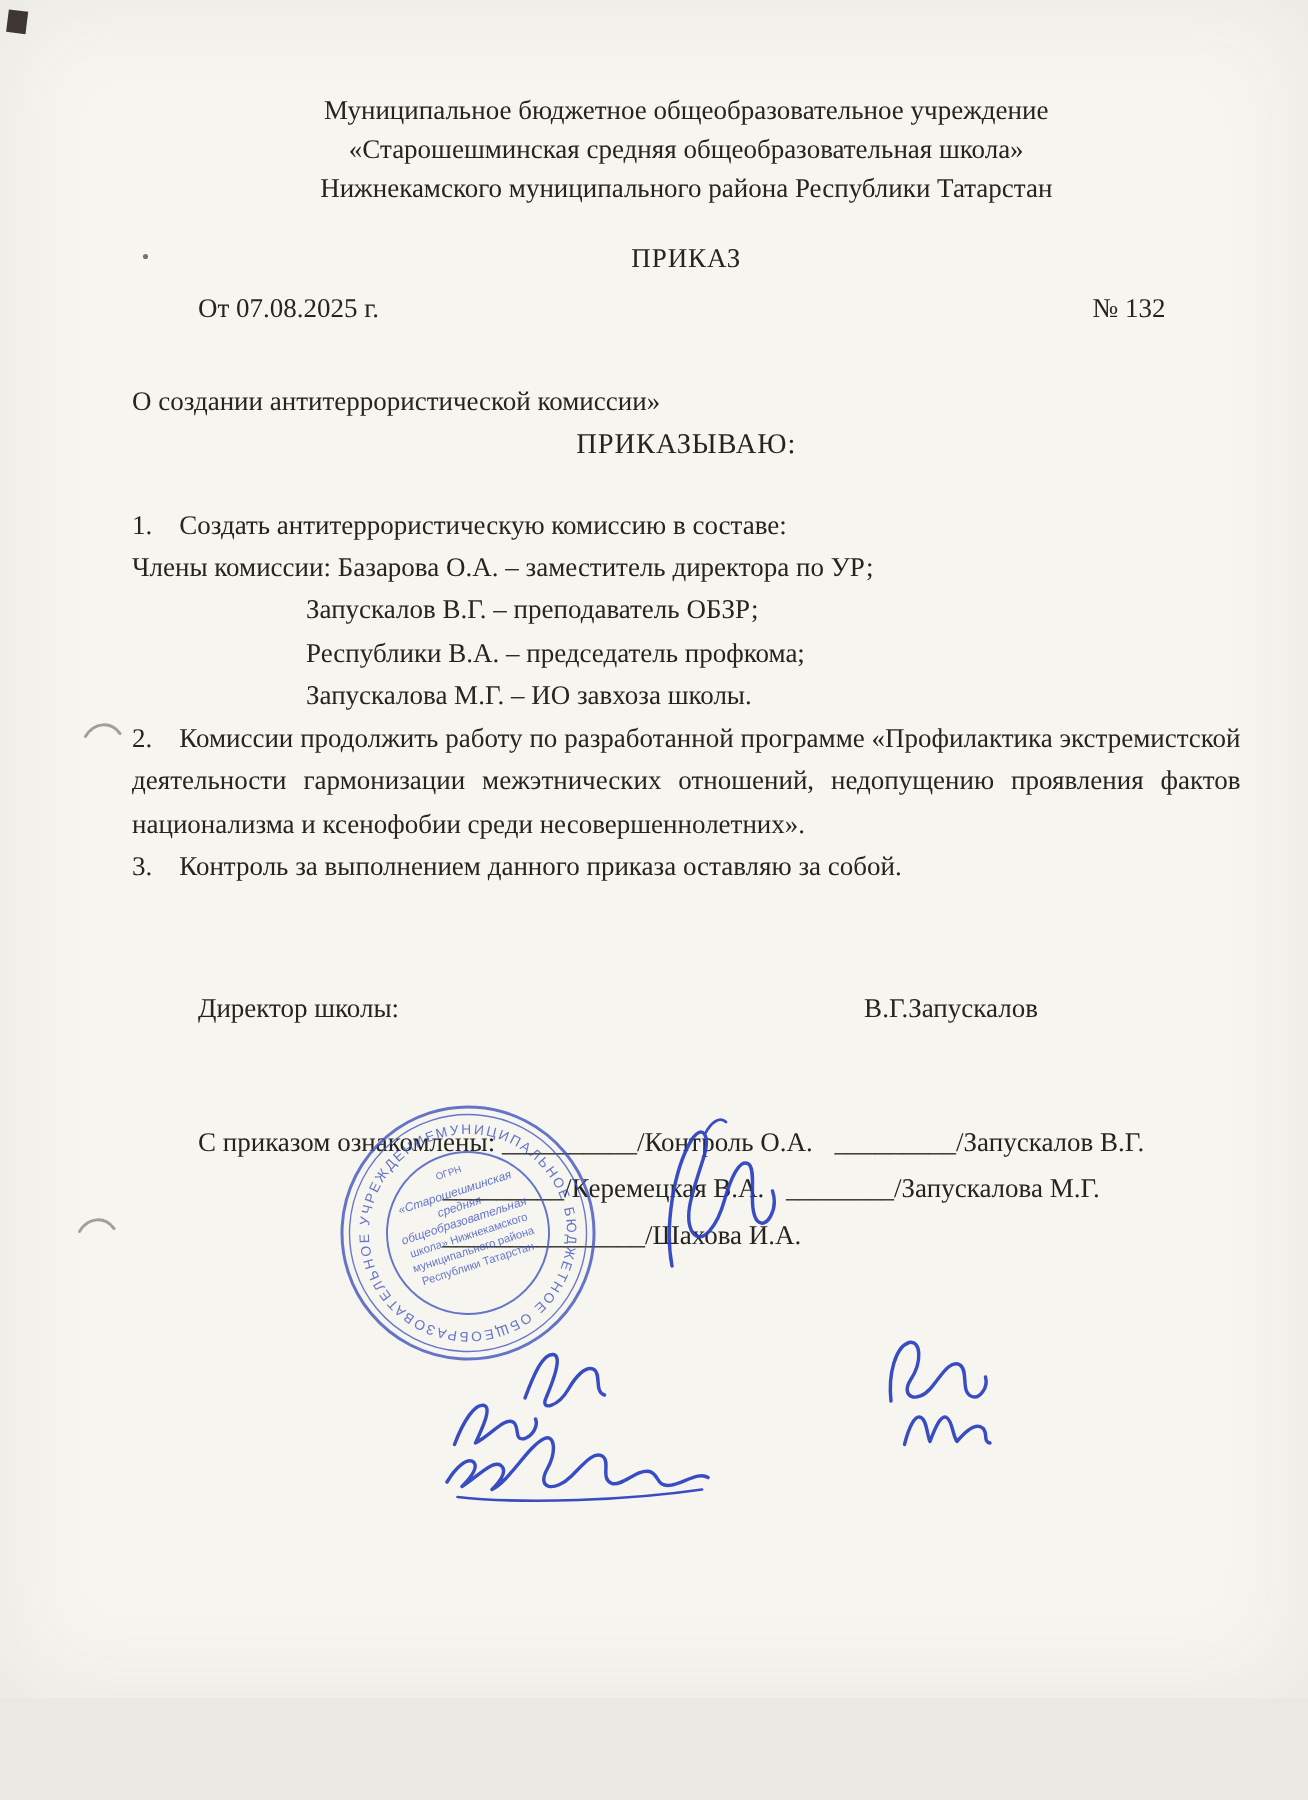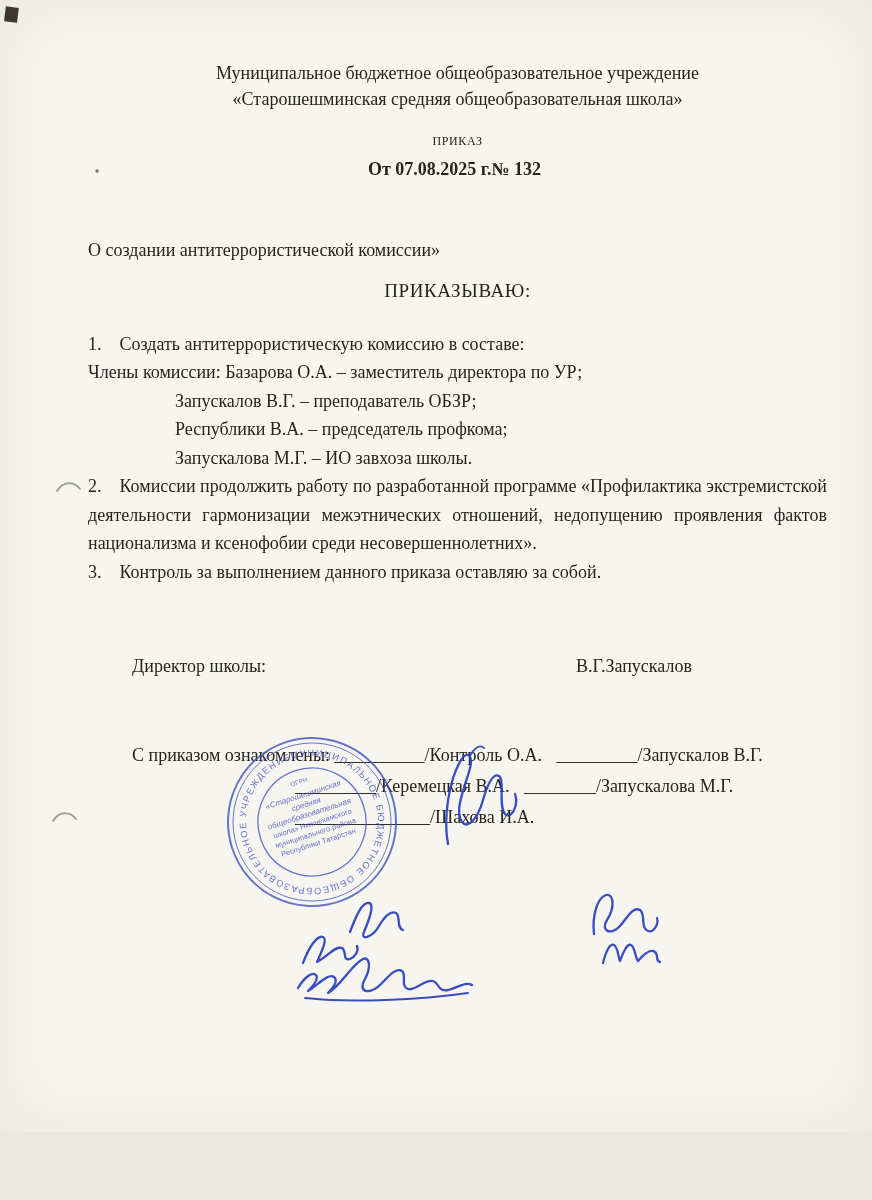--- a/index.html
+++ b/index.html
@@ -9,47 +9,48 @@
     background:#f6f5f0;
     box-shadow:inset 0 0 70px rgba(60,55,40,.07);
     overflow:hidden;
     font-family:"Liberation Serif","DejaVu Serif",serif;
     color:#26241f;
     font-size:18px;
     line-height:1.58;
   }
   .content{padding:60px 45px 0 88px;}
   .org{text-align:center;line-height:1.45;}
-  .doc-title{text-align:center;margin-top:20px;font-size:12px;letter-spacing:.6px;}
-  .date-row{display:flex;justify-content:center;margin-top:4px;padding-left:44px;padding-right:50px;font-weight:bold;}
-  .subject{margin-top:52px;}
+  .doc-title{text-align:center;margin-top:20px;font-size:18px;letter-spacing:.6px;}
+  .date-row{display:flex;justify-content:space-between;margin-top:4px;padding-left:44px;padding-right:50px;}
+  .subject{margin-top:34px;}
   .intro{margin:32px 0 0 0;text-indent:44px;text-align:justify;text-align-last:left;}
-  .resolve{margin-top:12px;text-align:center;letter-spacing:.6px;font-size:19px;}
+  .resolve{text-align:center;letter-spacing:.6px;font-size:19px;}
   .items{margin-top:24px;}
   .line{}
-  .indent{margin-left:87px;}
+  .indent{margin-left:116px;}
   .just{margin:0;text-align:justify;text-align-last:left;}
   .sign-row{display:flex;margin-top:66px;margin-left:44px;}
   .sign-name{margin-left:310px;}
   .ack{margin-top:60px;margin-left:44px;line-height:1.72;}
   .ack-row2,.ack-row3{margin-left:163px;}
   .gap{margin-left:10px;}
   .overlay{position:absolute;left:0;top:0;pointer-events:none;}
   .stamp-text{font-family:"Liberation Sans","DejaVu Sans",sans-serif;}
 </style>
 </head>
 <body>
 
 <div class="page">
 
   <div class="content">
 
     <div class="org">
       <div>Муниципальное бюджетное общеобразовательное учреждение</div>
       <div>«Старошешминская средняя общеобразовательная школа»</div>
+      <div>Нижнекамского муниципального района Республики Татарстан</div>
     </div>
 
     <div class="doc-title">ПРИКАЗ</div>
 
     <div class="date-row">
       <span>От 07.08.2025 г.</span>
       <span>№ 132</span>
     </div>
 
     <div class="subject">О создании антитеррористической комиссии»</div>

